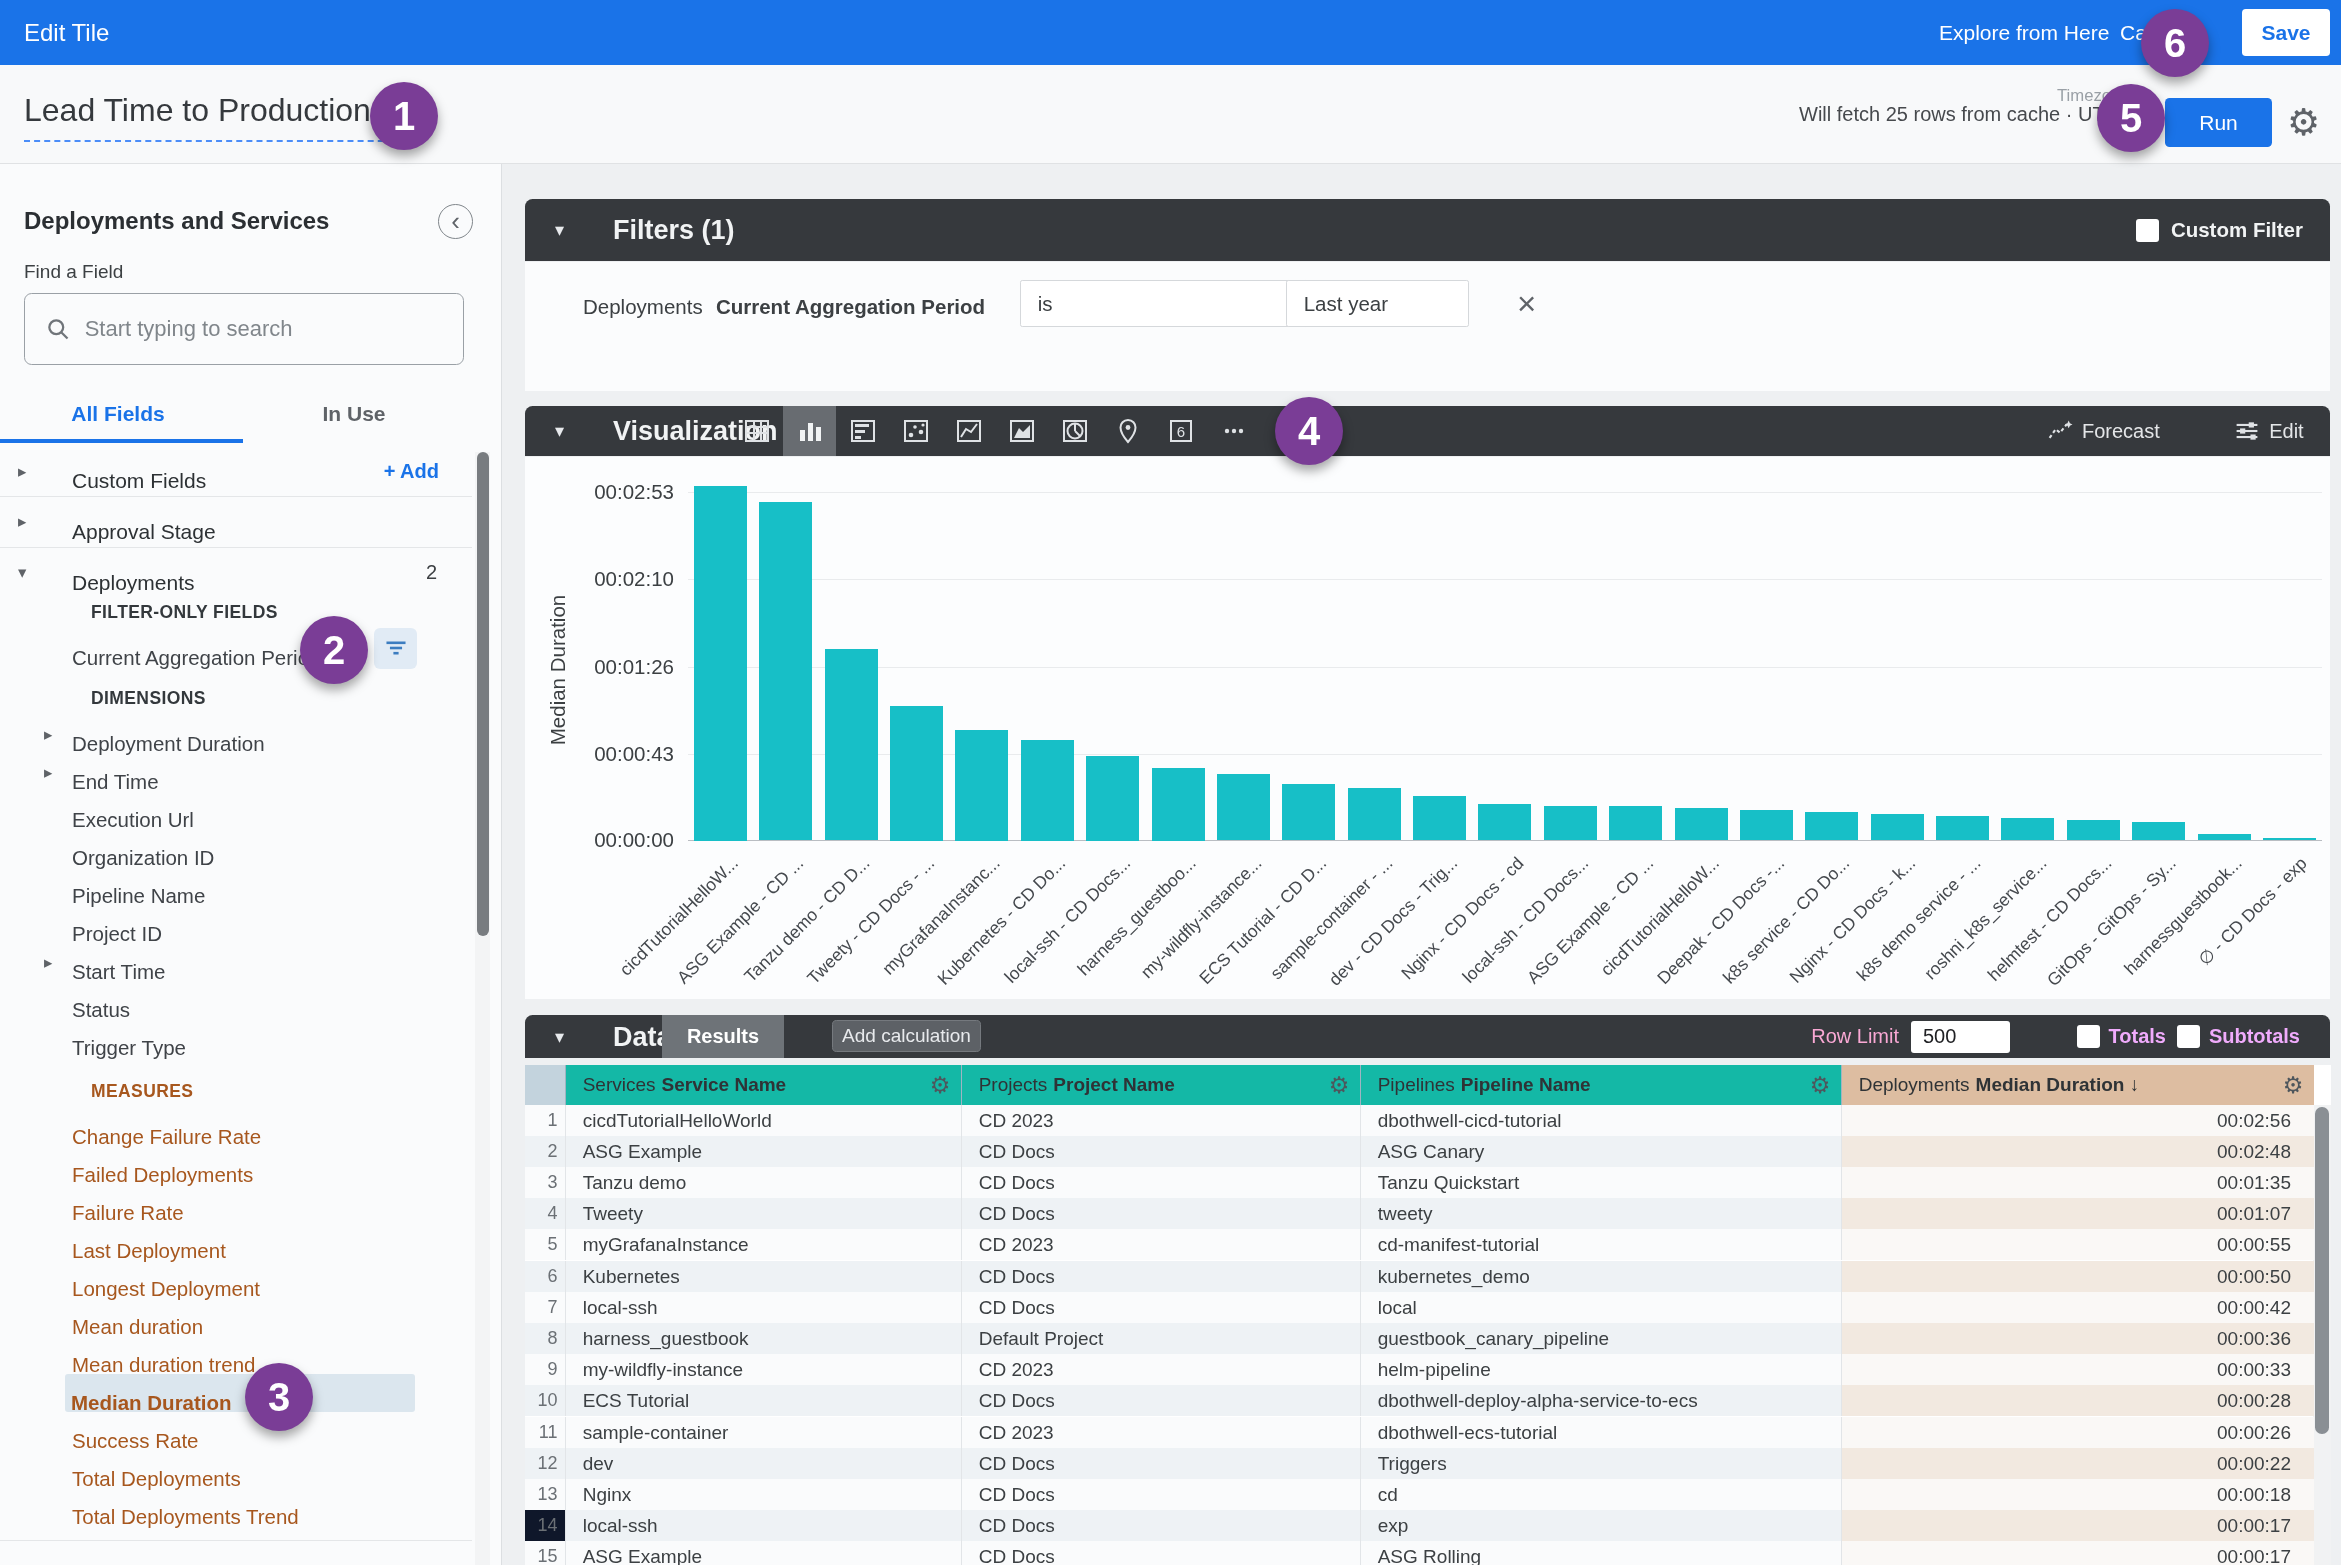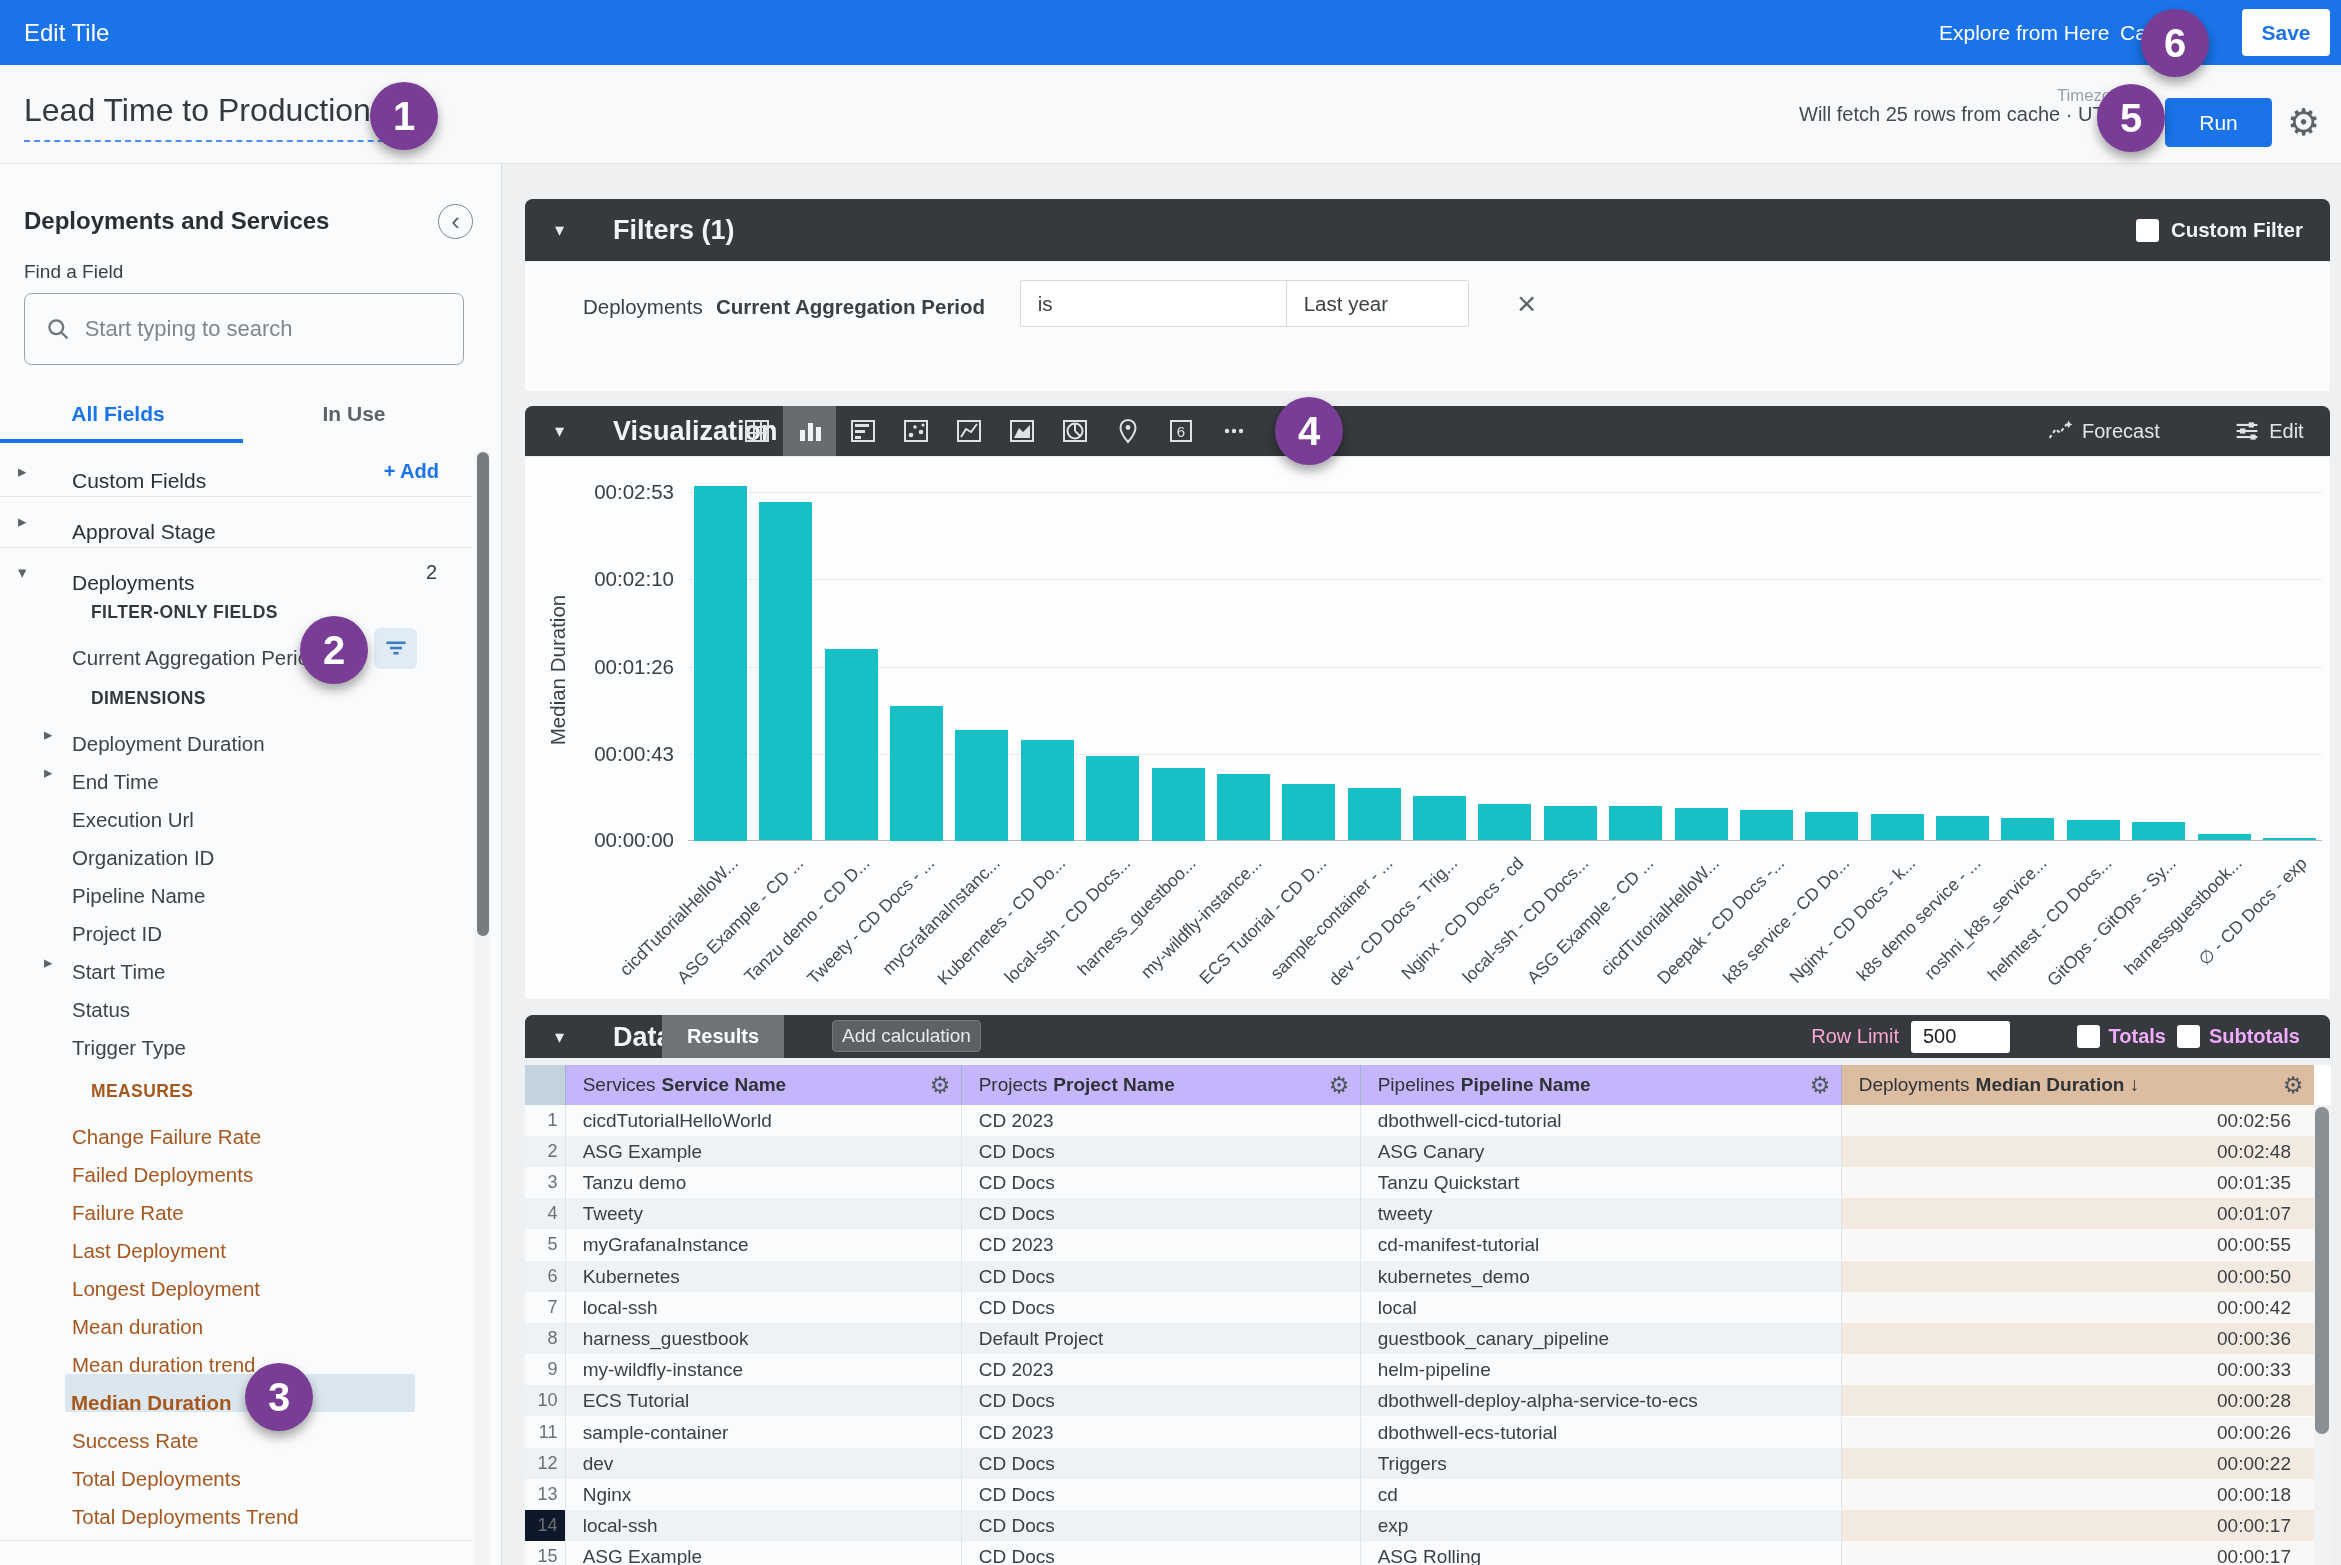--- a/index.html
+++ b/index.html
@@ -106,21 +106,21 @@
   .rowlimit { position:absolute; right:320px; top:0; height:43px; display:flex; align-items:center; gap:12px; }
   .rowlimit-label { font-size:20px; color:#f9a8d4; }
   .rowlimit input { width:99px; height:32px; border:none; border-radius:3px; font-size:20px; padding-left:12px; color:#202124;
     font-family:"Liberation Sans","DejaVu Sans",sans-serif; }
   .totals-group { position:absolute; top:0; height:43px; display:flex; align-items:center; gap:9px; }
   .totals-group.t1 { right:164px; } .totals-group.t2 { right:30px; }
   .tg-label { font-size:20px; font-weight:bold; color:#f0abfc; }
   
   .table-wrap { position:absolute; left:525px; top:1065px; width:1806px; height:501px; background:#fff; overflow:hidden; }
   .thead { position:absolute; left:0; top:0; height:40px; display:flex; }
-  .th { position:relative; height:40px; background:#c4b5fd; display:flex; align-items:center; padding-left:16.7px;
+  .th { position:relative; height:40px; background:#14b8a6; display:flex; align-items:center; padding-left:16.7px;
     font-size:19px; color:#2f3336; border-right:0.8px solid #9fb4c2; }
   .th .bold { font-weight:bold; margin-left:6px; }
   .th .gear { position:absolute; right:10.7px; font-size:23px; color:#4e565c; cursor:pointer; }
   .th.num { padding-left:0; background:#c3d3dd; }
   .th.median { background:#ddbda1; border-right:none; }
   .trow { position:absolute; left:0; display:flex; height:31px; }
   .td { height:31px; display:flex; align-items:center; padding-left:16.7px; font-size:19px; color:#3c4043;
     border-right:0.8px solid #e2e5e8; white-space:nowrap; overflow:hidden; }
   .td.num { justify-content:flex-end; padding:0 7.6px 0 0; color:#6b7075; font-size:18px; }
   .td.median { justify-content:flex-end; padding-right:23px; border-right:none; }

